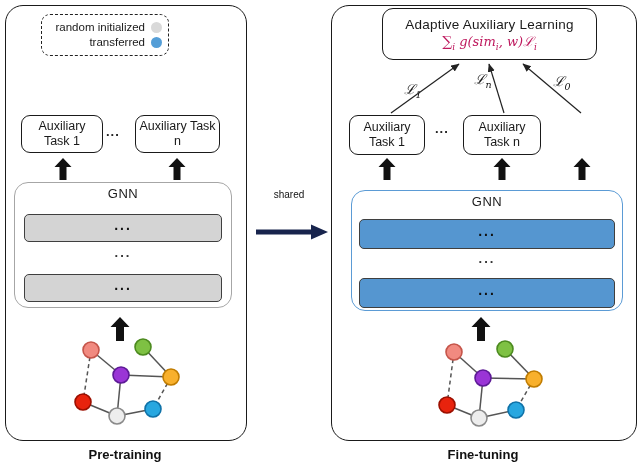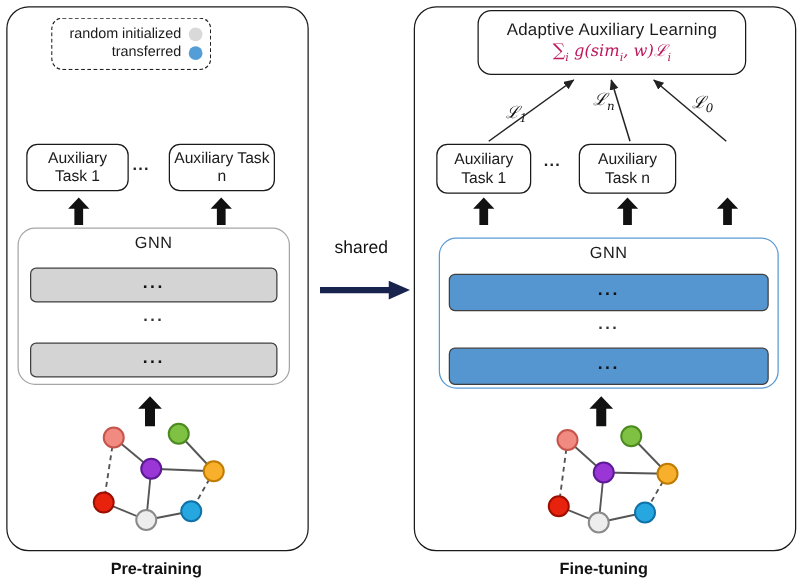--- a/index.html
+++ b/index.html
@@ -19,21 +19,21 @@
   .gnn-box{position:absolute;border-radius:14px;background:#fff;box-sizing:border-box;}
   #gnn-left{left:14px;top:182px;width:218px;height:126px;border:1.4px solid #a6a6a6;}
   #gnn-right{left:351px;top:190px;width:272px;height:121px;border:1.6px solid #5b9bd5;}
   .gnn-title{text-align:center;font-size:13px;margin-top:3px;letter-spacing:0.5px;}
   .gnn-bar{position:absolute;border:1.5px solid #3f3f3f;border-radius:5px;box-sizing:border-box;
            display:flex;align-items:center;justify-content:center;}
   .bar-dots{font-size:14px;font-weight:bold;letter-spacing:2px;transform:translateY(-3px);color:#111;}
   .between-dots{position:absolute;width:100%;text-align:center;font-size:13px;font-weight:bold;color:#333;letter-spacing:2px;}
   .caption{position:absolute;text-align:center;font-size:13px;font-weight:600;color:#111;}
   #middle-label{position:absolute;left:247px;top:189px;width:84px;text-align:center;
-                font-size:14px;line-height:1.25;color:#111;}
+                font-size:10px;line-height:1.25;color:#111;}
   #header-box{position:absolute;left:382px;top:8px;width:215px;height:52px;border:1.4px solid #1a1a1a;
               border-radius:11px;background:#fff;display:flex;flex-direction:column;align-items:center;
               justify-content:center;box-sizing:border-box;}
   .header-title{font-size:13.5px;font-weight:400;letter-spacing:0.2px;}
   .math{font-family:"DejaVu Serif", serif;font-style:italic;font-size:13px;color:#be185d;}
   .math sub{font-size:9px;font-style:italic;}
   .math .sum{font-style:normal;font-size:14px;}
   .loss-label{position:absolute;width:28px;text-align:center;font-family:"DejaVu Serif", serif;
               font-style:italic;font-size:13.5px;color:#111;}
   .loss-label sub{font-size:9.5px;}

